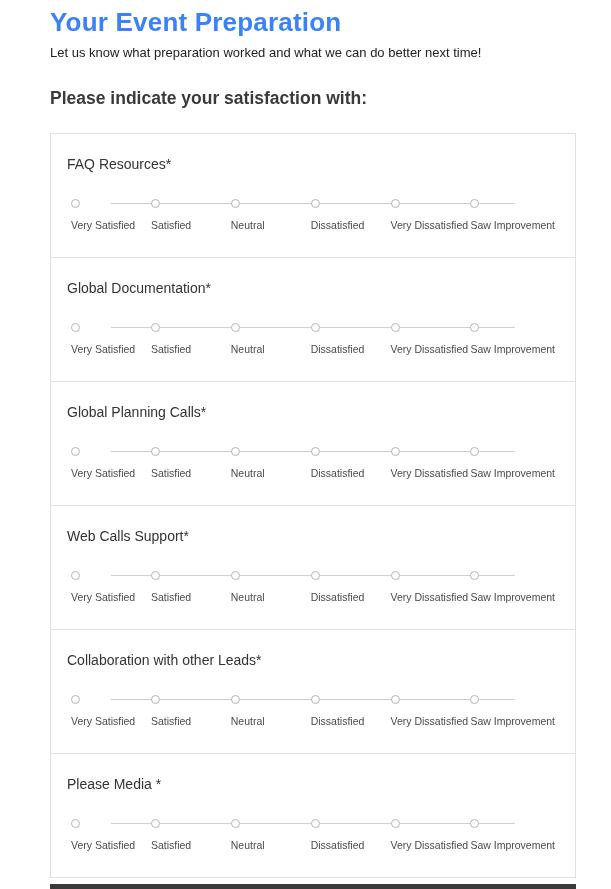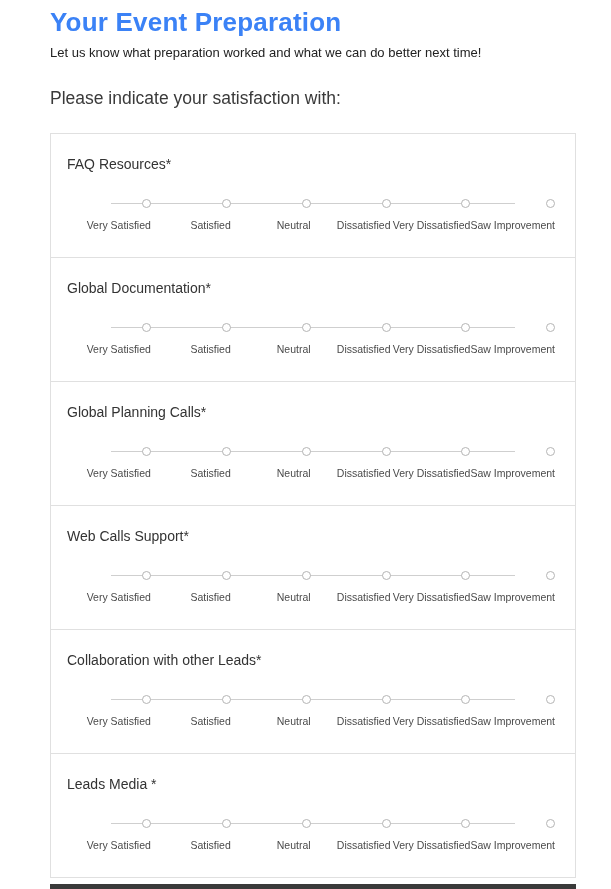--- a/index.html
+++ b/index.html
@@ -26,21 +26,21 @@
     line-height: 32px;
   }
   p.subtitle {
     font-size: 13px;
     color: #222222;
     line-height: 16px;
     margin: 0;
   }
   h2.section-heading {
     font-size: 17.5px;
-    font-weight: normal;
+    font-weight: bold;
     color: #3a3a3a;
     margin: 26px 0 0 0;
     line-height: 22px;
   }
   .questions {
     margin-top: 24px;
     width: 526px;
   }
   .question-card {
     width: 526px;
@@ -69,21 +69,21 @@
     border-top: 1px solid #cfcfcf;
   }
   .scale-options {
     position: relative;
     display: flex;
   }
   .scale-option {
     flex: 1 1 0;
     display: flex;
     flex-direction: column;
-    align-items: flex-end;
+    align-items: flex-start;
     cursor: pointer;
   }
   .radio {
     width: 9px;
     height: 9px;
     border: 1px solid #b5b5b5;
     border-radius: 50%;
     background: #ffffff;
     display: block;
   }
@@ -293,21 +293,21 @@
 
   <div class="scale-option">
     <span class="radio"></span>
     <span class="opt-label">Saw Improvement</span>
   </div>
 </div>
     </div>
   </div>
 
   <div class="question-card">
-    <div class="q-label">Leads Media *</div>
+    <div class="q-label">Please Media *</div>
     <div class="scale">
       <div class="scale-line"></div>
       <div class="scale-options">
   <div class="scale-option">
     <span class="radio"></span>
     <span class="opt-label">Very Satisfied</span>
   </div>
 
   <div class="scale-option">
     <span class="radio"></span>

